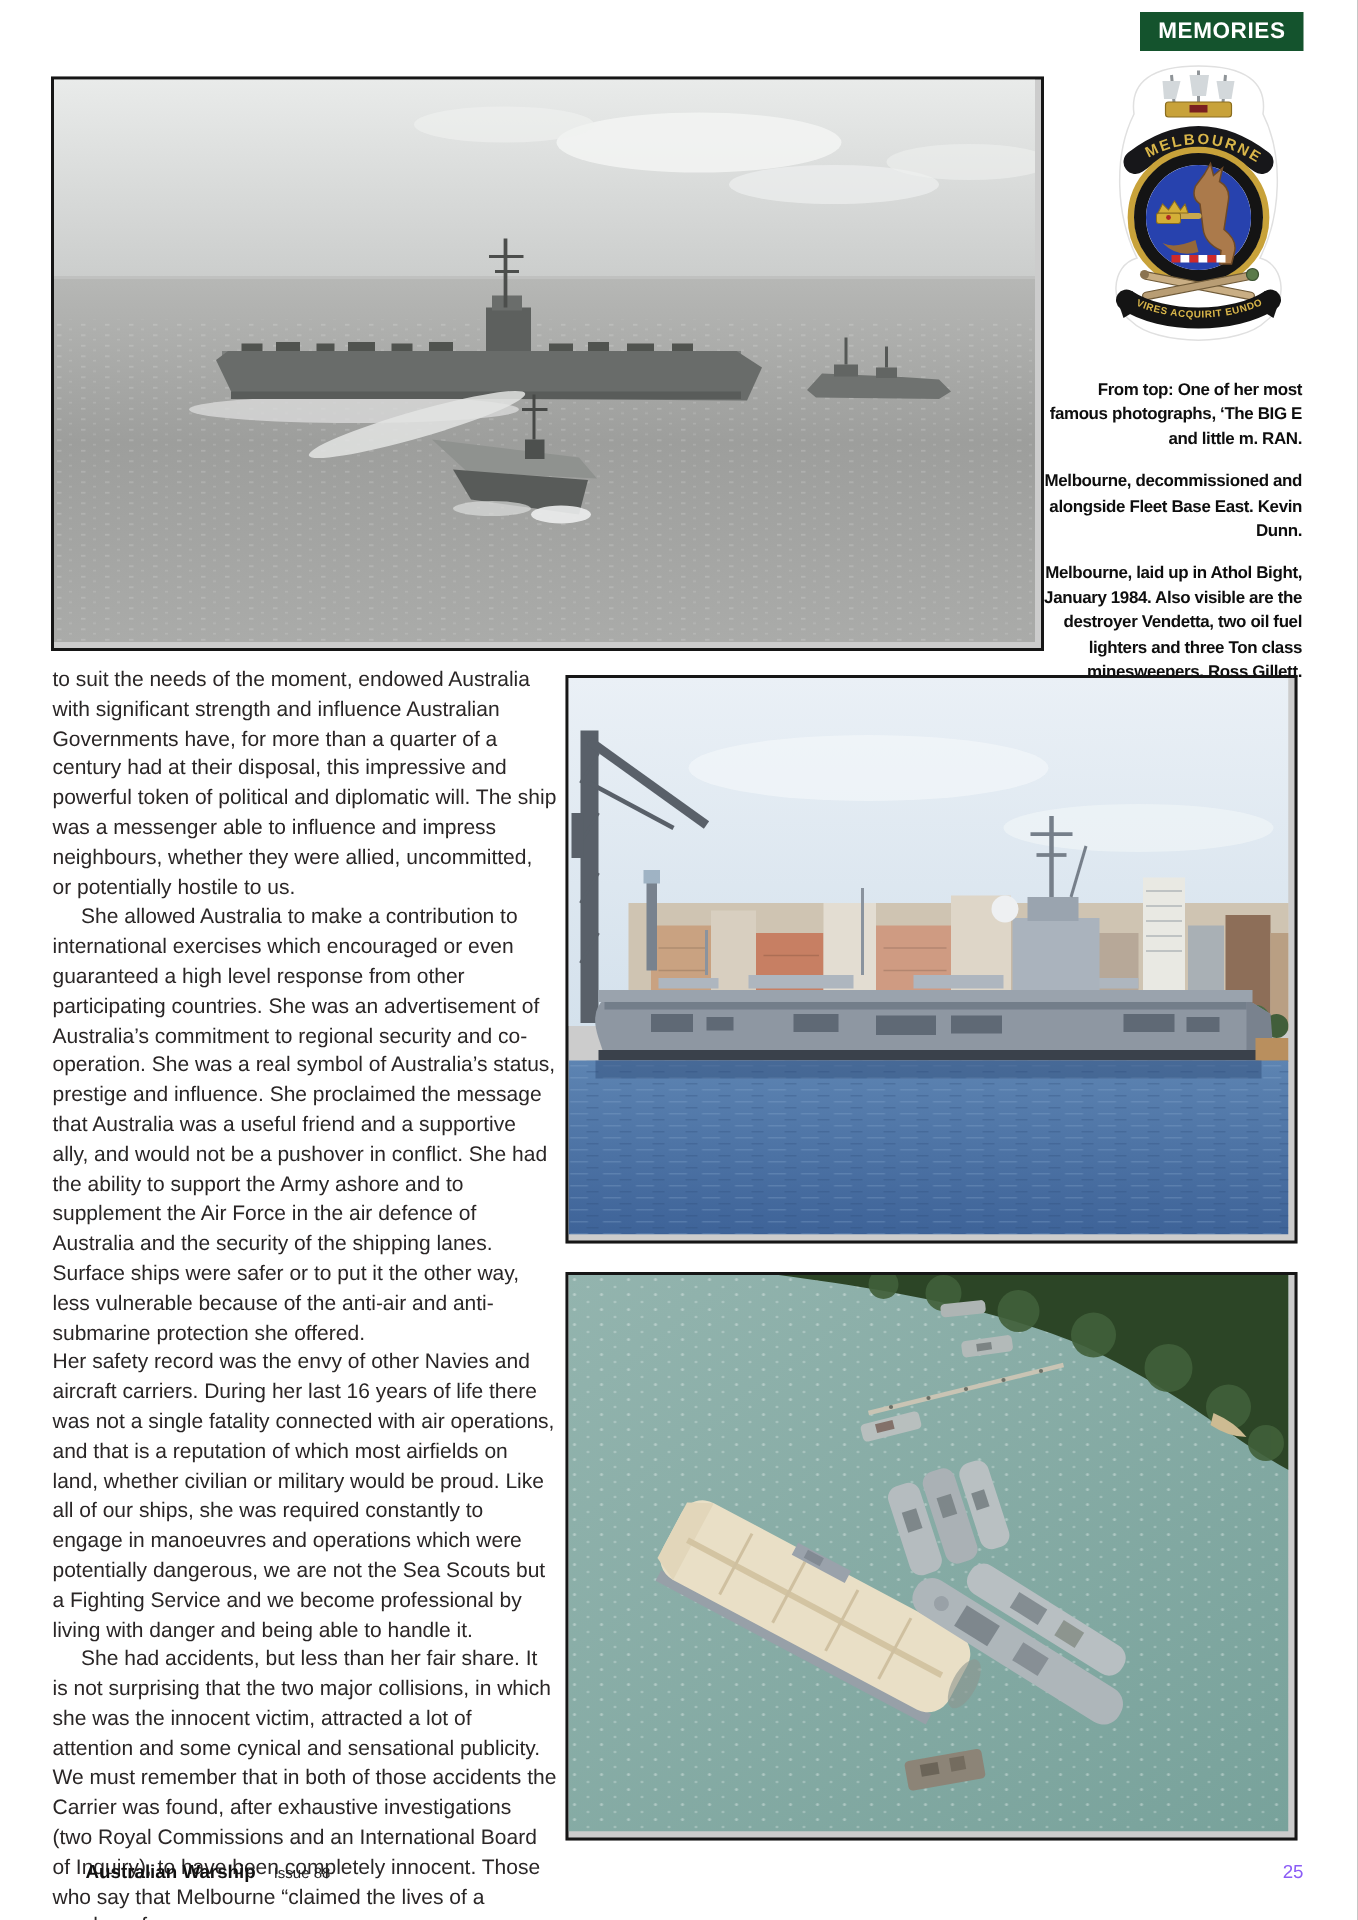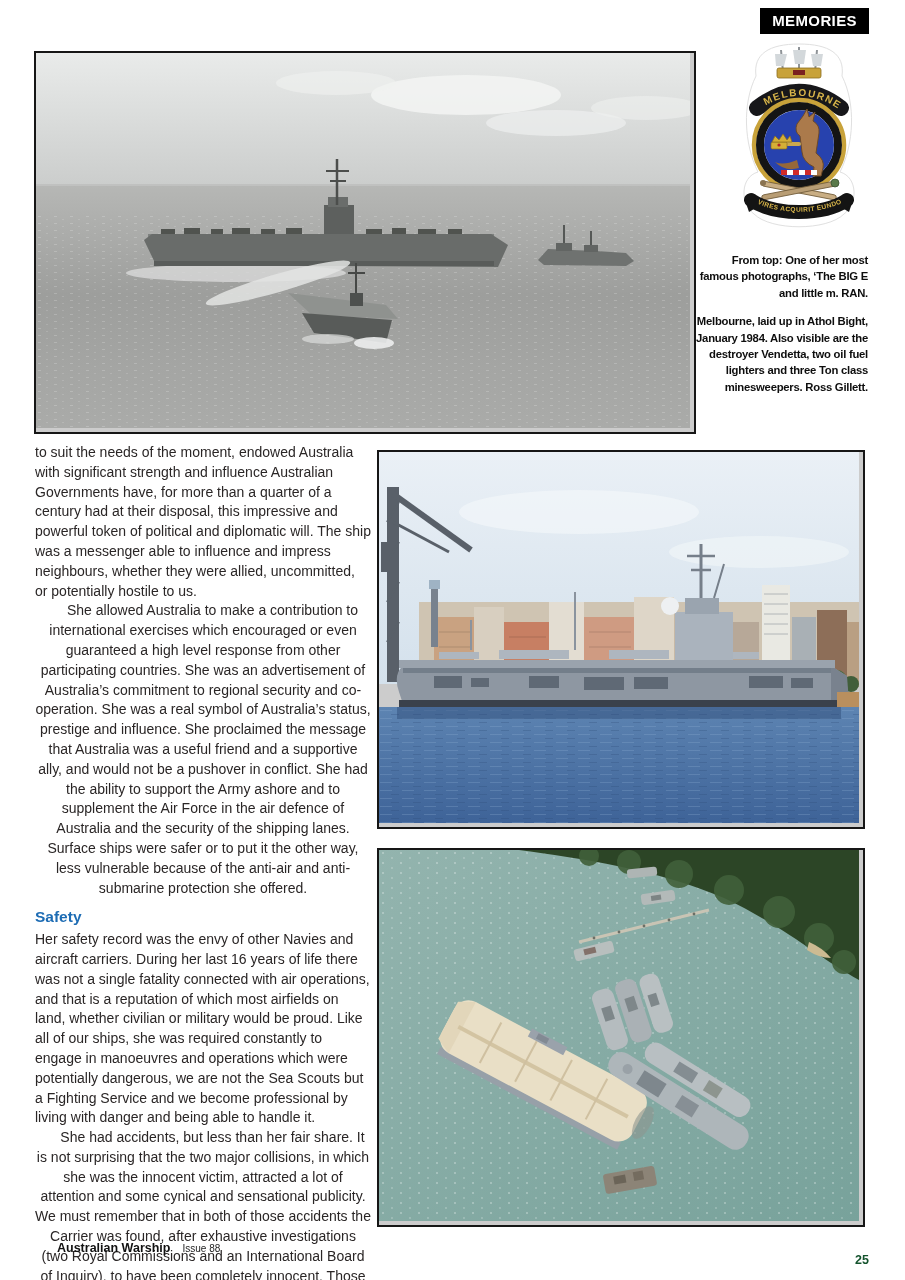--- a/index.html
+++ b/index.html
@@ -1,43 +1,43 @@
 <!DOCTYPE html>
 <html><head>
 <meta charset="utf-8">
 <style>
   html,body{margin:0;padding:0;background:#9a9a9a;}
   .page{position:relative;width:905px;height:1280px;background:#ffffff;margin:0 auto;
         font-family:"Liberation Sans",sans-serif;color:#262322;overflow:hidden;}
 
-  .memories{position:absolute;top:8px;right:36px;background:#000000;color:#fff;
+  .memories{position:absolute;top:8px;right:36px;background:#14532d;color:#fff;
             font-weight:bold;font-size:15px;letter-spacing:.4px;padding:4px 12px 5px;}
 
   .photo{position:absolute;border:2px solid #161616;background:#ccc;}
   .photo svg{display:block;}
   #photo-top{left:34px;top:51px;width:658px;height:379px;}
   #photo-mid{left:377px;top:450px;width:484px;height:375px;}
   #photo-bot{left:377px;top:848px;width:484px;height:375px;}
 
   .crest{position:absolute;left:735px;top:42px;width:128px;height:192px;}
 
   .captions{position:absolute;left:693px;top:240px;width:175px;text-align:right;}
   .captions p{margin:12px 0 9px;font-size:11.3px;line-height:16.4px;font-weight:bold;
               color:#0e0e0e;letter-spacing:-0.25px;}
 
   .article{position:absolute;left:35px;top:443px;width:336px;font-size:14px;
            line-height:19.8px;color:#2a2626;}
   .article p{margin:0;}
-  .article p.indent{text-indent:19px;text-align:center;}
+  .article p.indent{text-indent:19px;}
   .safety-h{color:#1d6cb4;font-weight:bold;font-size:15.5px;margin:9px 0 3px;}
 
   .footer{position:absolute;left:35px;right:36px;top:1241px;height:20px;font-size:12.5px;}
   .footer .mag{font-weight:bold;color:#111;margin-left:22px;}
   .footer .issue{font-size:10px;color:#222;margin-left:12px;margin-top:20px;}
-  .footer .pnum{position:absolute;right:0;top:12px;font-weight:bold;color:#14532d;}
+  .footer .pnum{position:absolute;right:0;top:0;font-weight:normal;color:#8b5cf6;}
 </style>
 </head>
 <body>
 
 <div class="page">
 
   <div class="memories">MEMORIES</div>
 
   <div class="photo" id="photo-top">
     <svg width="654" height="375" viewBox="0 0 654 375">
@@ -176,27 +176,27 @@
           <path id="mottoArc" d="M14 157 C40 174 88 174 114 157"></path>
         </defs>
       <text font-family="Liberation Sans, sans-serif" font-size="6.6" font-weight="bold" fill="#d9b64a" letter-spacing="0.4">
         <textPath href="#mottoArc" startOffset="9%">VIRES ACQUIRIT EUNDO</textPath>
       </text>
     </svg>
   </div>
 
   <div class="captions">
     <p>From top: One of her most famous photographs, ‘The BIG E and little m. RAN.</p>
+    <p>Melbourne, decommissioned and alongside Fleet Base East. Kevin Dunn.</p>
     <p>Melbourne, laid up in Athol Bight, January 1984. Also visible are the destroyer Vendetta, two oil fuel lighters and three Ton class minesweepers. Ross Gillett.</p>
   </div>
 
   <div class="article">
     <p>to suit the needs of the moment, endowed Australia with significant strength and influence Australian Governments have, for more than a quarter of a century had at their disposal, this impressive and powerful token of political and diplomatic will. The ship was a messenger able to influence and impress neighbours, whether they were allied, uncommitted, or potentially hostile to us.</p>
     <p class="indent">She allowed Australia to make a contribution to international exercises which encouraged or even guaranteed a high level response from other participating countries. She was an advertisement of Australia’s commitment to regional security and co-operation. She was a real symbol of Australia’s status, prestige and influence. She proclaimed the message that Australia was a useful friend and a supportive ally, and would not be a pushover in conflict. She had the ability to support the Army ashore and to supplement the Air Force in the air defence of Australia and the security of the shipping lanes. Surface ships were safer or to put it the other way, less vulnerable because of the anti-air and anti-submarine protection she offered.</p>
-    <div class="safety-h">Safety</div>
     <p>Her safety record was the envy of other Navies and aircraft carriers. During her last 16 years of life there was not a single fatality connected with air operations, and that is a reputation of which most airfields on land, whether civilian or military would be proud. Like all of our ships, she was required constantly to engage in manoeuvres and operations which were potentially dangerous, we are not the Sea Scouts but a Fighting Service and we become professional by living with danger and being able to handle it.</p>
     <p class="indent">She had accidents, but less than her fair share. It is not surprising that the two major collisions, in which she was the innocent victim, attracted a lot of attention and some cynical and sensational publicity. We must remember that in both of those accidents the Carrier was found, after exhaustive investigations (two Royal Commissions and an International Board of Inquiry), to have been completely innocent. Those who say that Melbourne “claimed the lives of a number of</p>
   </div>
 
   <div class="photo" id="photo-mid">
     <svg width="480" height="371" viewBox="0 0 480 371">
       <defs>
         <linearGradient id="sky2" x1="0" y1="0" x2="0" y2="1">
           <stop offset="0" stop-color="#eaf0f6"></stop>
             <stop offset="1" stop-color="#d4e1ec"></stop>

